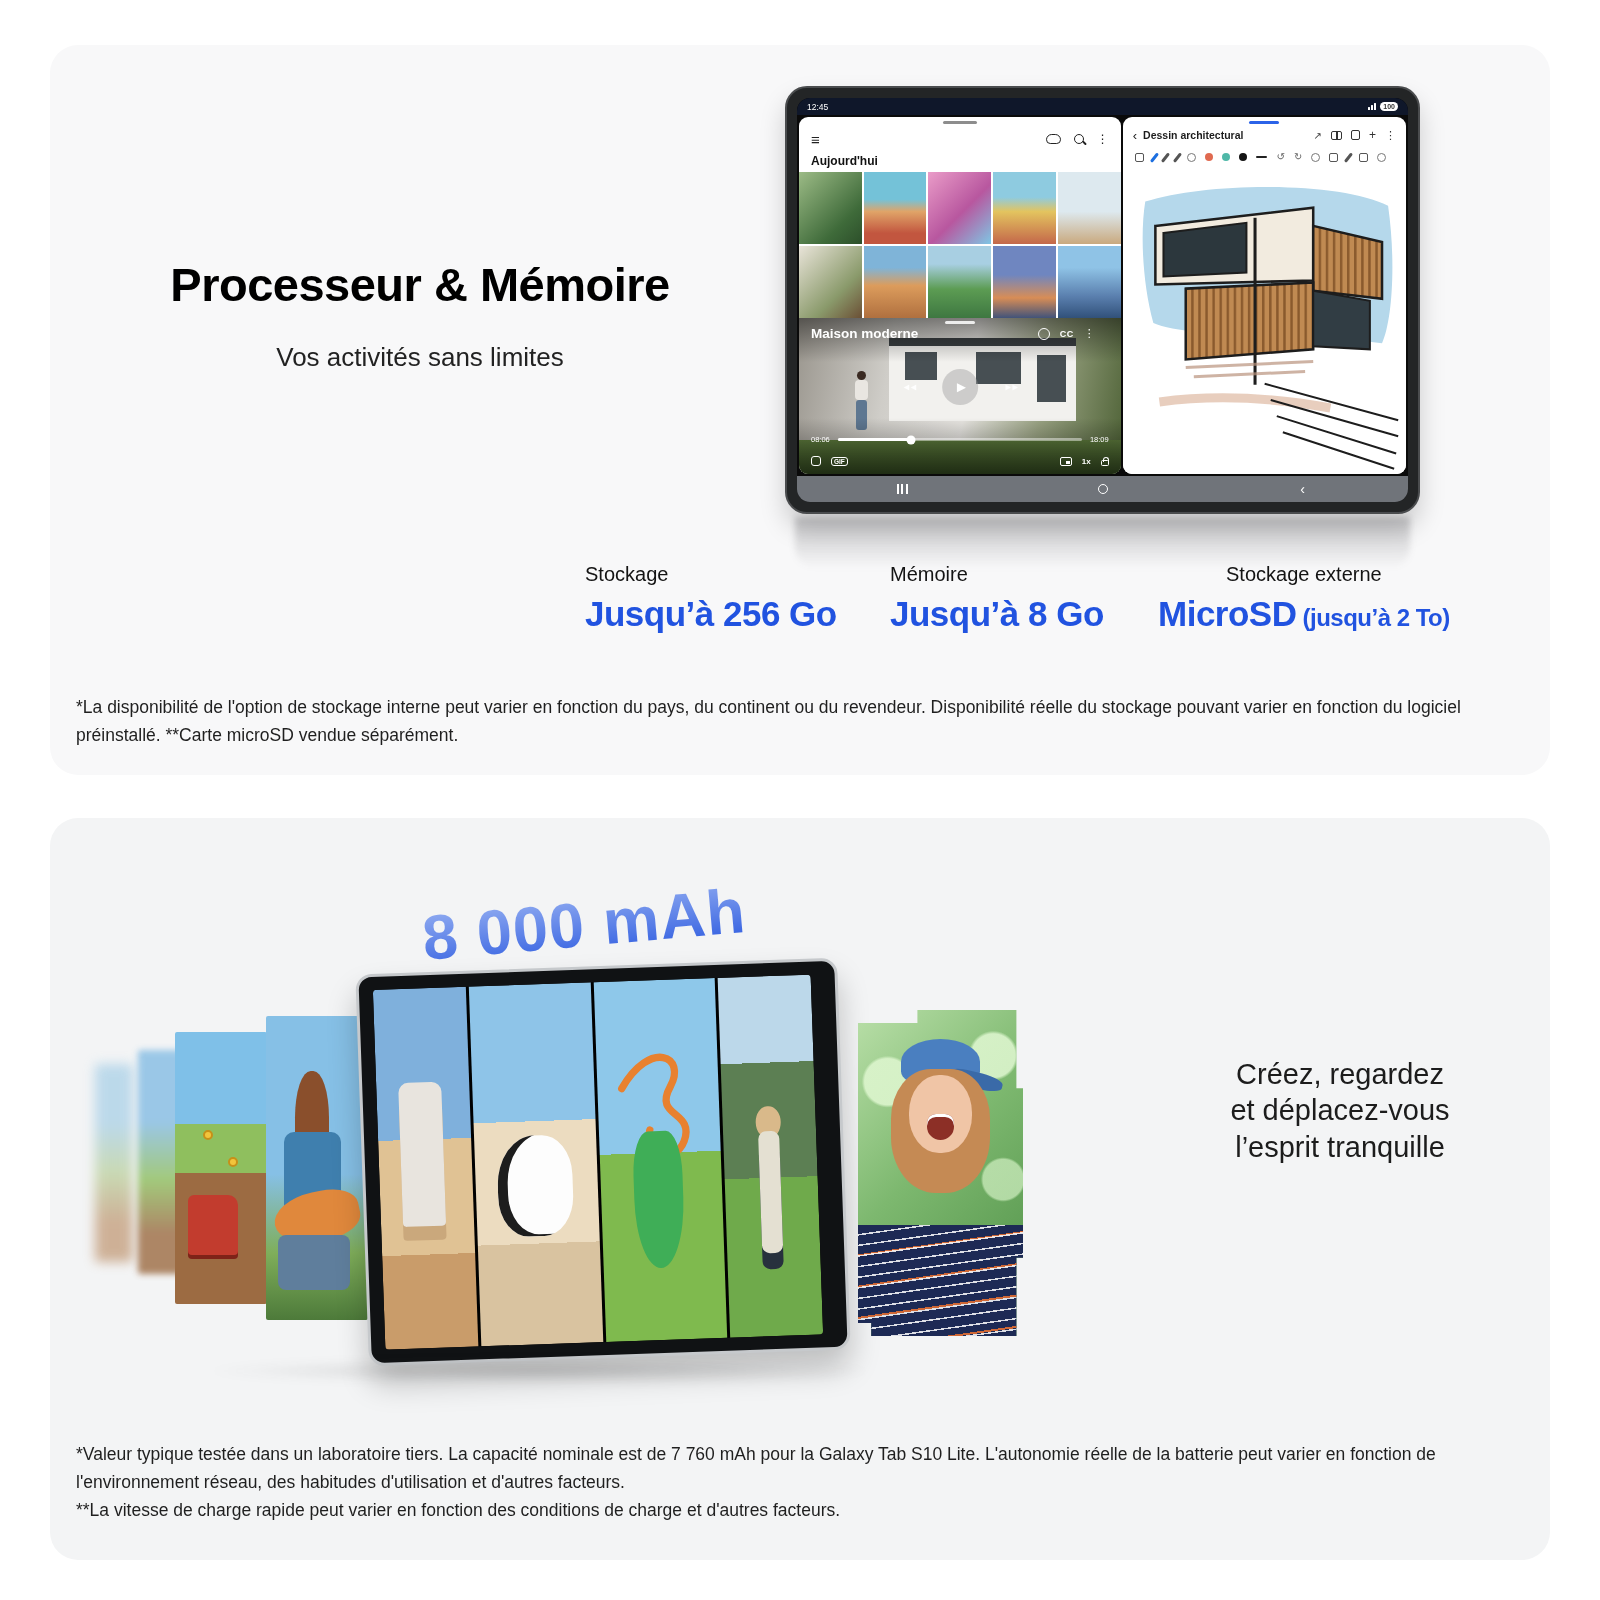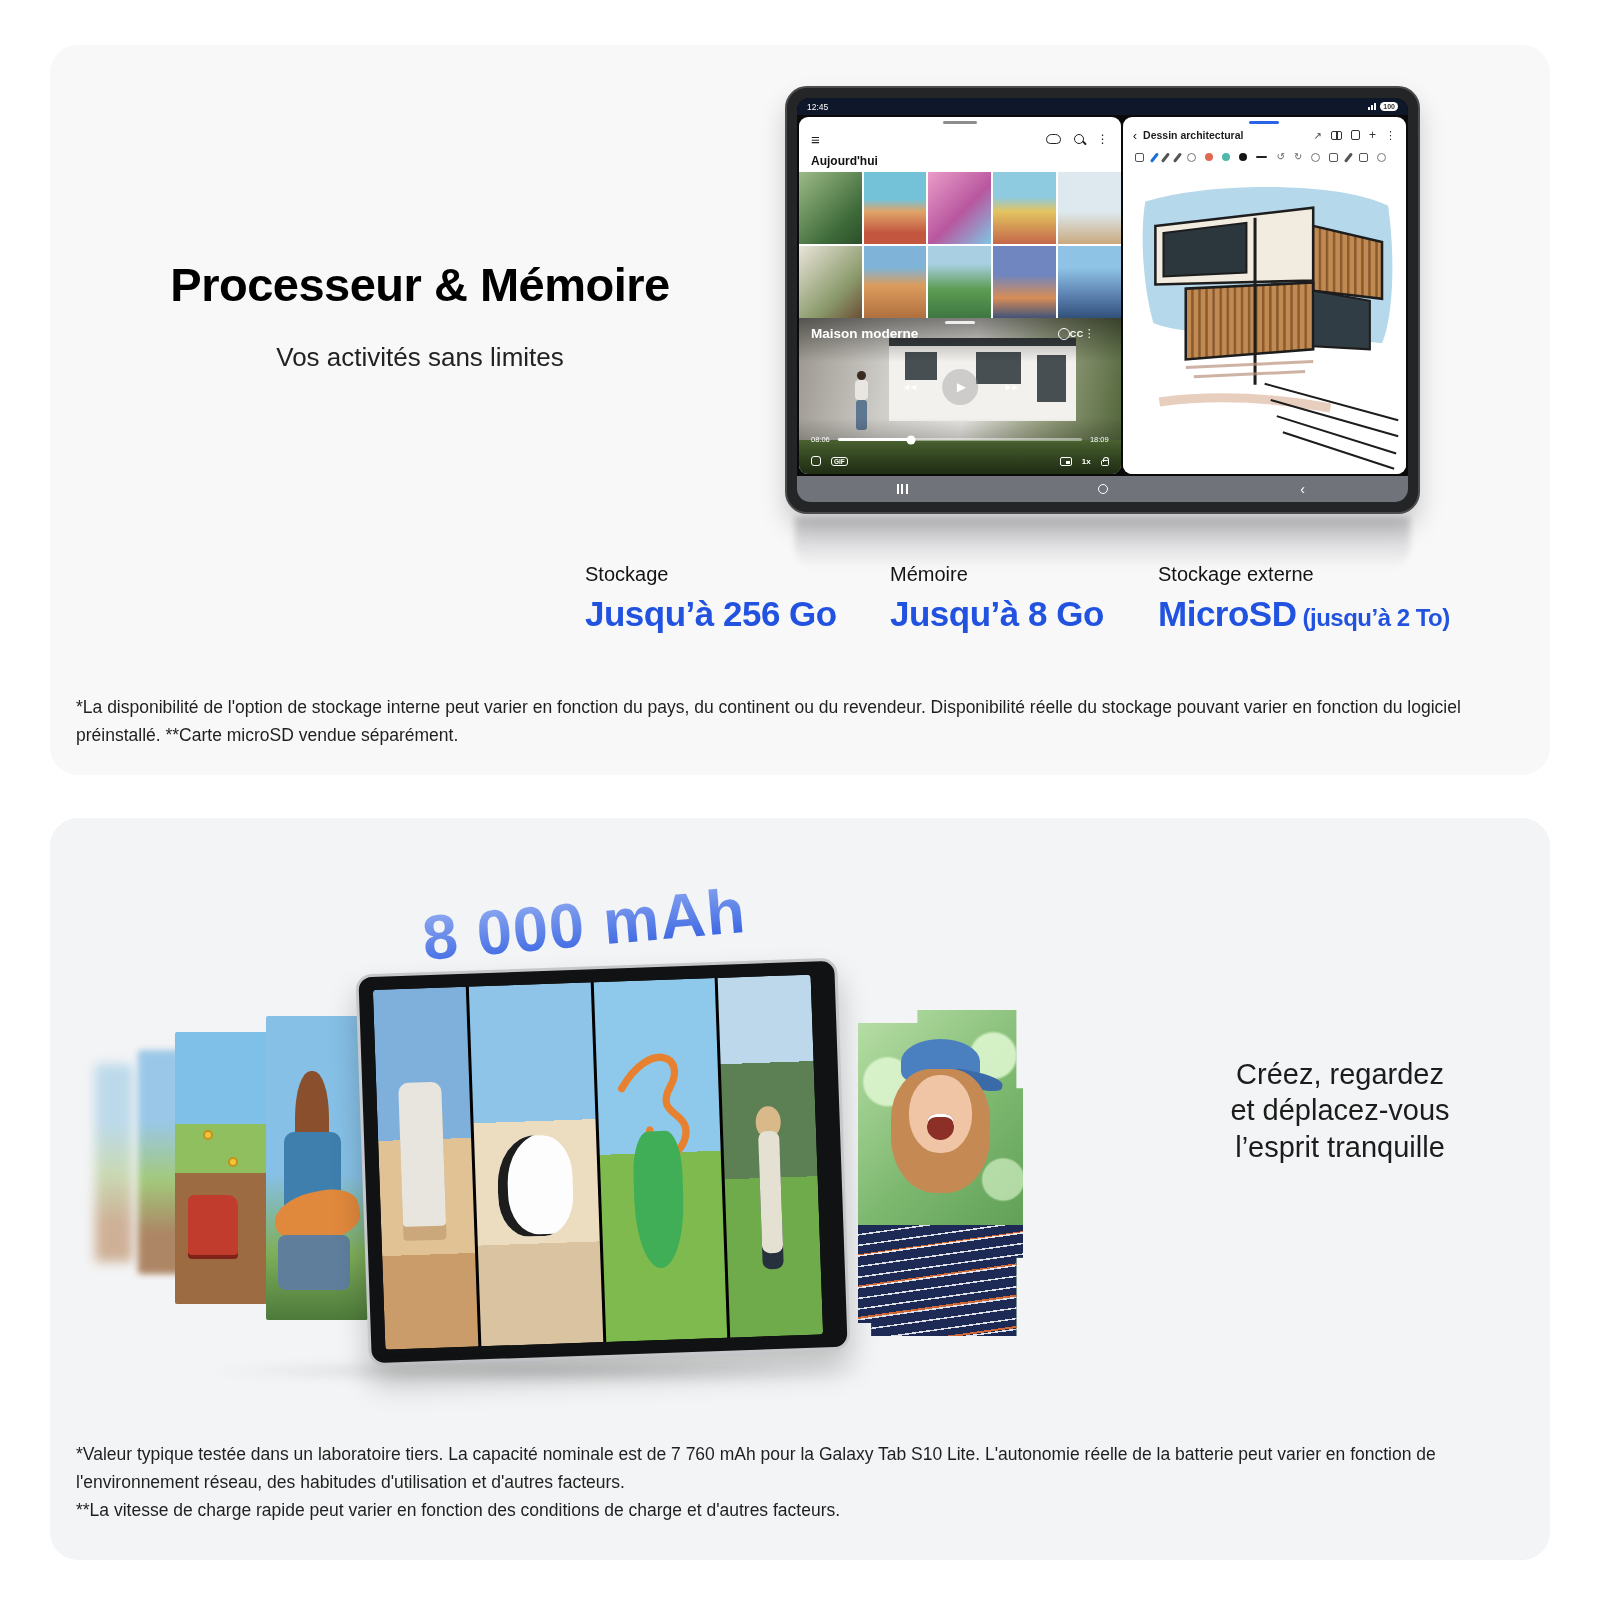--- a/index.html
+++ b/index.html
@@ -83,21 +83,21 @@
   .v-person .top{width:13px;height:20px;background:#e9e6e1;border-radius:4px;margin:0 auto;}
   .v-person .legs{width:11px;height:30px;background:#5e7791;border-radius:3px;margin:0 auto;}
   .v-shade-top { position:absolute; inset:0 0 auto 0; height:44px;
     background:linear-gradient(180deg,rgba(0,0,0,.45),transparent); }
   .v-shade-bot { position:absolute; inset:auto 0 0 0; height:56px;
     background:linear-gradient(0deg,rgba(0,0,0,.5),transparent); }
   .v-handle { position:absolute; top:3px; left:50%; transform:translateX(-50%);
     width:30px; height:2.5px; background:rgba(255,255,255,.85); border-radius:2px; }
   .v-top { position:absolute; top:8px; left:12px; right:26px; display:flex; align-items:center;justify-content:space-between; }
   .v-title { font-size:13.5px; font-weight:700; }
-  .v-top .right { margin-left:auto; display:flex; align-items:center; }
+  .v-top .right { margin-left:auto; display:flex; align-items:center; gap:10px; }
   .ic-rotplay { width:12px; height:12px; border:1.4px solid #fff; border-radius:50%;
     font-size:6px; text-align:center; line-height:10px; }
   .v-cc { font-size:9px; font-weight:700; letter-spacing:.5px; }
   .v-more { font-size:11px; }
   .v-controls { position:absolute; top:44%; left:50%; transform:translate(-50%,-50%);
     display:flex; align-items:center; gap:26px; }
   .v-skip { font-size:9px; opacity:.95; letter-spacing:-2px; }
   .v-play { width:36px; height:36px; border-radius:50%; background:rgba(160,160,160,.45);
     display:flex; align-items:center; justify-content:center; font-size:15px; padding-left:3px; }
   .v-timeline { position:absolute; left:12px; right:12px; bottom:30px; display:flex;
@@ -146,21 +146,21 @@
   
   .reflect1 { position:absolute; left:745px; top:472px; width:615px; height:52px;
     background:linear-gradient(180deg,rgba(70,70,75,.28),rgba(120,120,125,0)); 
     border-radius:0 0 22px 22px; filter:blur(3px); }
 
   
   .spec { position:absolute; top:518px; }
   .spec .lab { font-size:20px; font-weight:400; color:#141414; }
   .spec .val { margin-top:8px; font-size:35px; font-weight:700; color:#2153e0; letter-spacing:-0.5px; }
   .spec .val .suffix { font-size:24px; font-weight:600; margin-left:6px; }
-  .spec-1 { left:535px; } .spec-2 { left:840px; } .spec-3 { left:1108px; }
+  .spec-1 { left:535px; } .spec-2 { left:840px; } .spec-3 { left:1108px;text-align:center; }
 
   .disclaimer { position:absolute; font-size:17.5px; line-height:1.6; color:#1f1f1f; }
   .d1 { left:26px; top:648px; width:1450px; }
   .d2 { left:26px; top:622px; width:1440px; }
   .d2 p { margin:0; }
 
   
   .mah { position:absolute; left:372px; top:70px; font-size:63px; font-weight:700;
     letter-spacing:1px; transform:rotate(-5deg); color:#4a74e8;
     background:linear-gradient(178deg,#97b1f2 5%,#3b66e2 85%);

